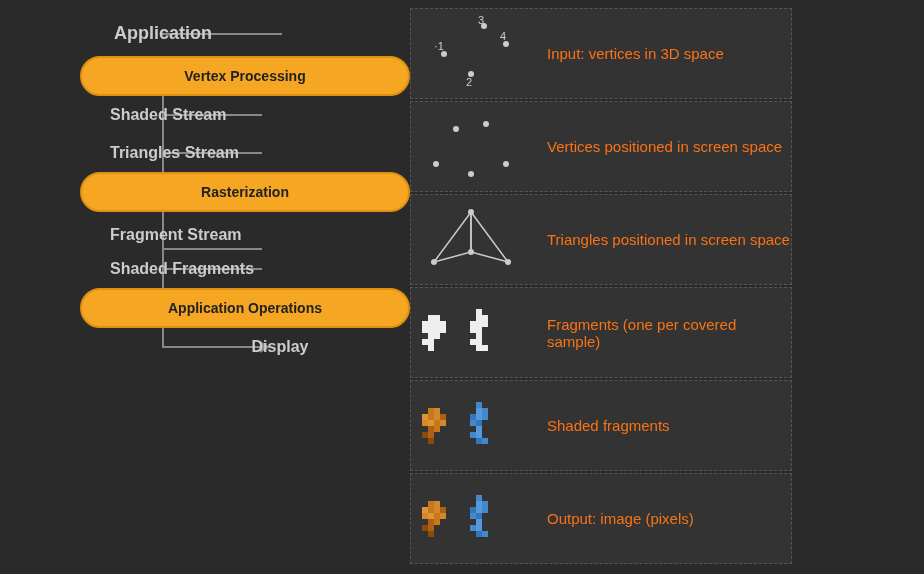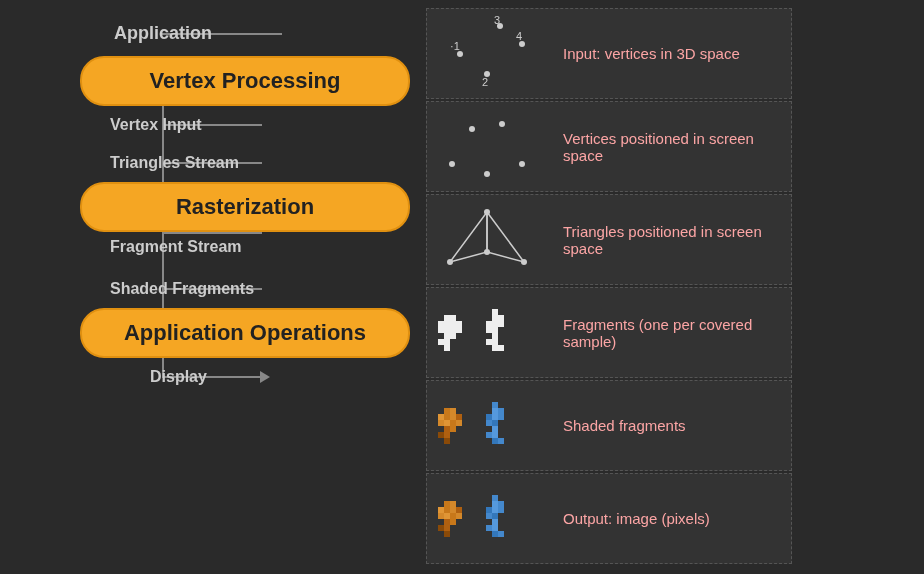--- a/index.html
+++ b/index.html
@@ -12,36 +12,35 @@
       overflow: hidden;
       position: relative;
     }
 
     .pipeline-container {
       display: flex;
       flex-direction: row;
       width: 792px;
       min-height: 574px;
       position: relative;
-      gap: 16px;
     }
 
     
     .pipeline-stages {
       width: 410px;
       position: relative;
       padding: 10px 0;
     }
 
     .stage-box {
       background: #f5a623;
       border-radius: 24px;
       border: 2px solid #e09010;
       padding: 10px 28px;
-      font-size: 22px;
+      font-size: 14px;
       font-weight: bold;
       color: #222;
       margin-left: 40px;
       min-width: 240px;
       text-align: center;
       position: relative;
       z-index: 2;
     }
 
     .stream-label {
@@ -80,21 +79,21 @@
       width: 120px;
       min-width: 120px;
       height: 80px;
       display: flex;
       align-items: center;
       justify-content: center;
       position: relative;
     }
 
     .desc-text {
-      color: #fca5a5;
+      color: #f97316;
       font-size: 15px;
       margin-left: 16px;
       flex: 1;
     }
 
     
     svg {
       display: block;
     }
 
@@ -112,52 +111,52 @@
       <span class="app-label" style="margin-left:114px; font-size:18px; font-weight:bold; color:#ccc; position:relative; z-index:2;">Application</span>
     </div>
 
     <div style="margin-left:40px; margin-bottom:0;">
       <div class="stage-box">Vertex Processing</div>
     </div>
 
     <div style="display:flex; align-items:center; height:38px; position:relative;">
       <div style="width:2px; height:100%; background:#888; position:absolute; left:162px; top:0;"></div>
       <div style="height:2px; background:#888; position:absolute; left:162px; width:100px;"></div>
-      <span class="stream-label">Vertex Input</span>
+      <span class="stream-label">Shaded Stream</span>
     </div>
 
 
     <div style="display:flex; align-items:center; height:38px; position:relative;">
       <div style="width:2px; height:100%; background:#888; position:absolute; left:162px; top:0;"></div>
       <div style="height:2px; background:#888; position:absolute; left:162px; width:100px;"></div>
       <span class="stream-label">Triangles Stream</span>
     </div>
 
     <div style="margin-left:40px; margin-bottom:0;">
       <div class="stage-box">Rasterization</div>
     </div>
 
-    <div style="display:flex; align-items:flex-start; height:38px; position:relative;">
+    <div style="display:flex; align-items:flex-end; height:38px; position:relative;">
       <div style="width:2px; height:100%; background:#888; position:absolute; left:162px; top:0;"></div>
       <div style="height:2px; background:#888; position:absolute; left:162px; width:100px;"></div>
       <span class="stream-label">Fragment Stream</span>
     </div>
 
 
     <div style="display:flex; align-items:center; height:38px; position:relative;">
       <div style="width:2px; height:100%; background:#888; position:absolute; left:162px; top:0;"></div>
       <div style="height:2px; background:#888; position:absolute; left:162px; width:100px;"></div>
       <span class="stream-label">Shaded Fragments</span>
     </div>
 
     <div style="margin-left:40px; margin-bottom:0;">
       <div class="stage-box">Application Operations</div>
     </div>
 
-    <div style="display:flex; align-items:center; height:38px; position:relative;">
+    <div style="display:flex; align-items:center; height:38px; position:relative;justify-content:center;">
       <div style="width:2px; height:50%; background:#888; position:absolute; left:162px; top:0;"></div>
 
       <div style="height:2px; background:#888; position:absolute; left:162px; width:100px;"></div>
       <div style="width:0; height:0; border-top:6px solid transparent; border-bottom:6px solid transparent; border-left:10px solid #888; position:absolute; left:260px; top:50%; transform:translateY(-50%);"></div>
       <span class="stream-label" style="margin-left:150px;">Display</span>
     </div>
 
   </div>
 
   <div class="right-col">

